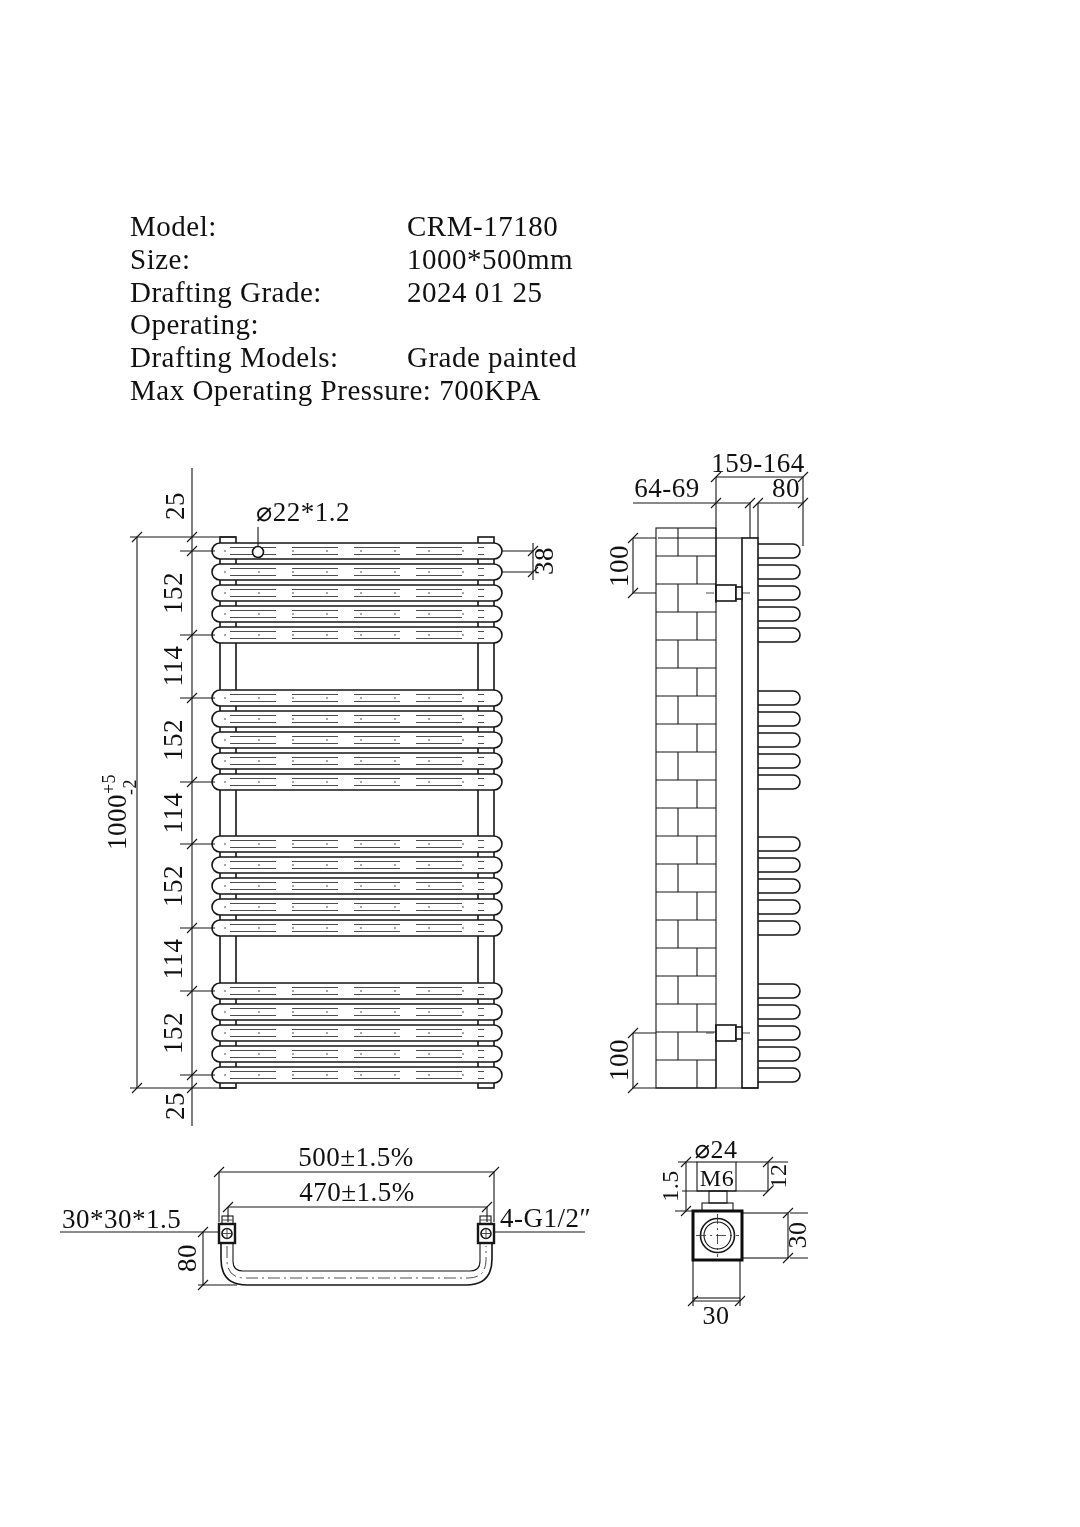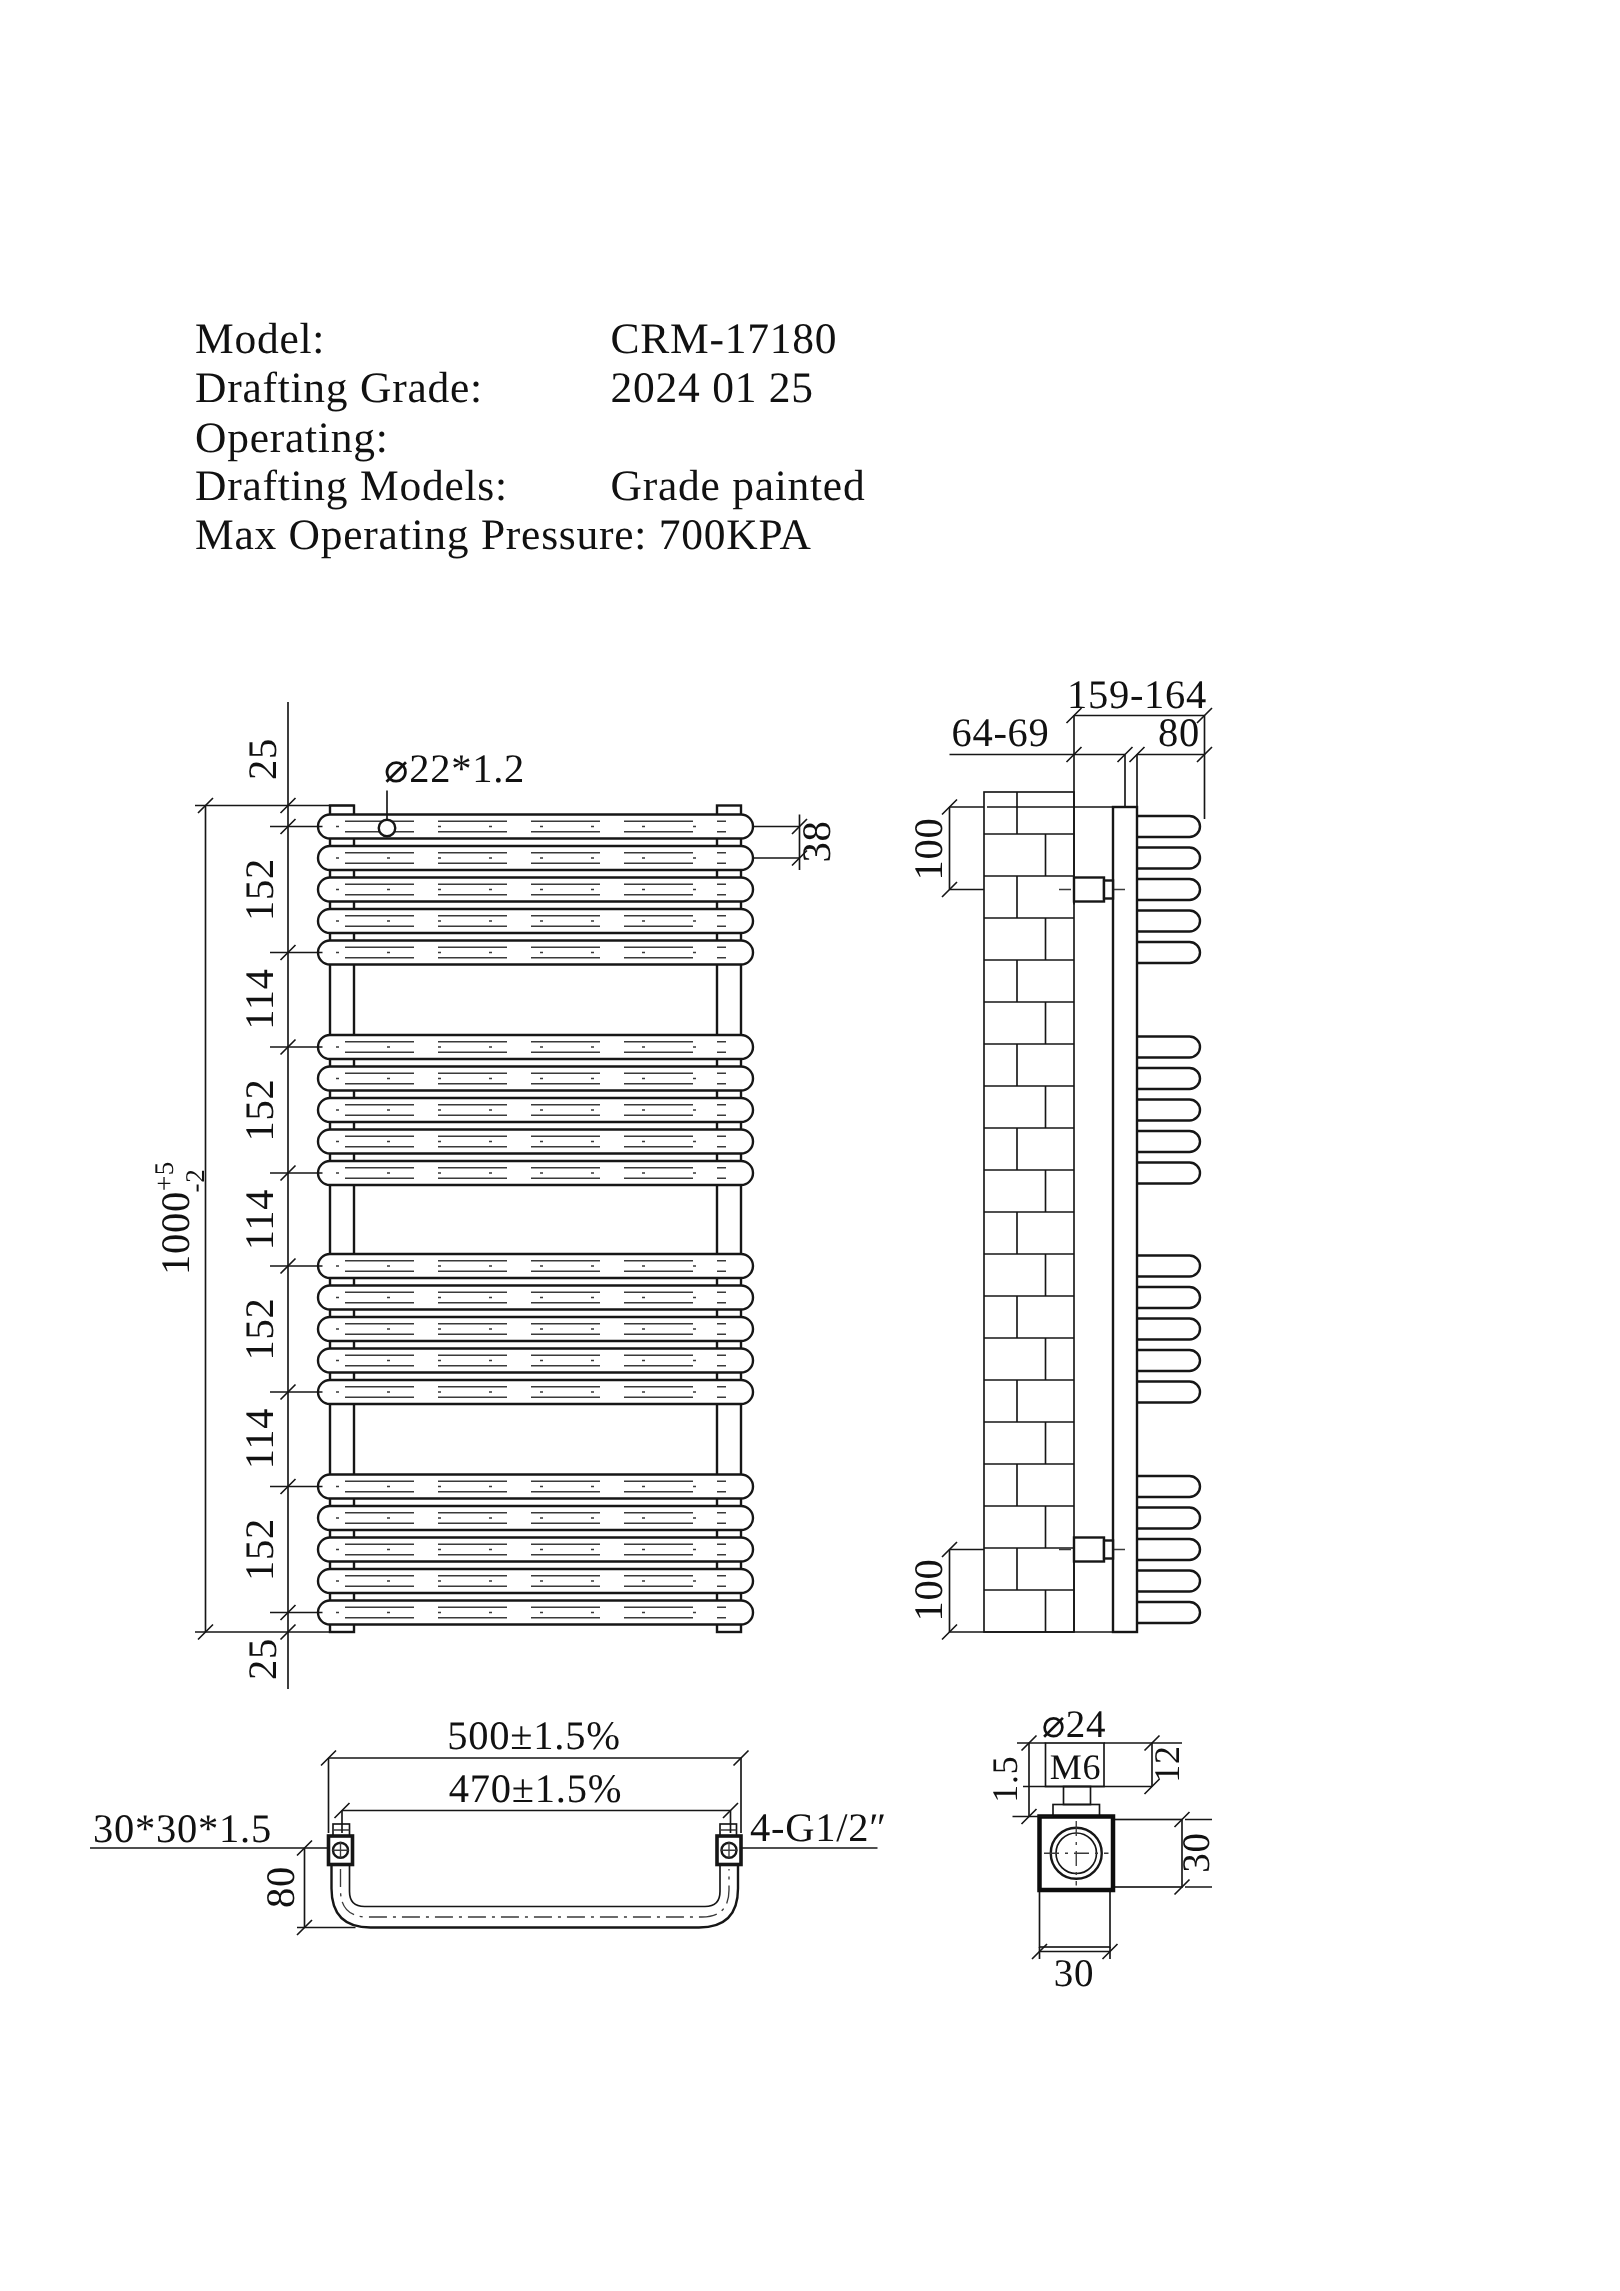--- a/index.html
+++ b/index.html
@@ -22,20 +22,24 @@
 </style>
 </head>
 <body>
 
 <div class="page">
 
   <div class="spec">
     <div class="spec-row">
       <span class="spec-label">Model:</span>
       <span class="spec-value">CRM-17180</span>
+    </div>
+    <div class="spec-row">
+      <span class="spec-label">Size:</span>
+      <span class="spec-value">1000*500mm</span>
     </div>
     <div class="spec-row">
       <span class="spec-label">Drafting Grade:</span>
       <span class="spec-value">2024 01 25</span>
     </div>
     <div class="spec-row">
       <span class="spec-label">Operating:</span>
     </div>
     <div class="spec-row">
       <span class="spec-label">Drafting Models:</span>

